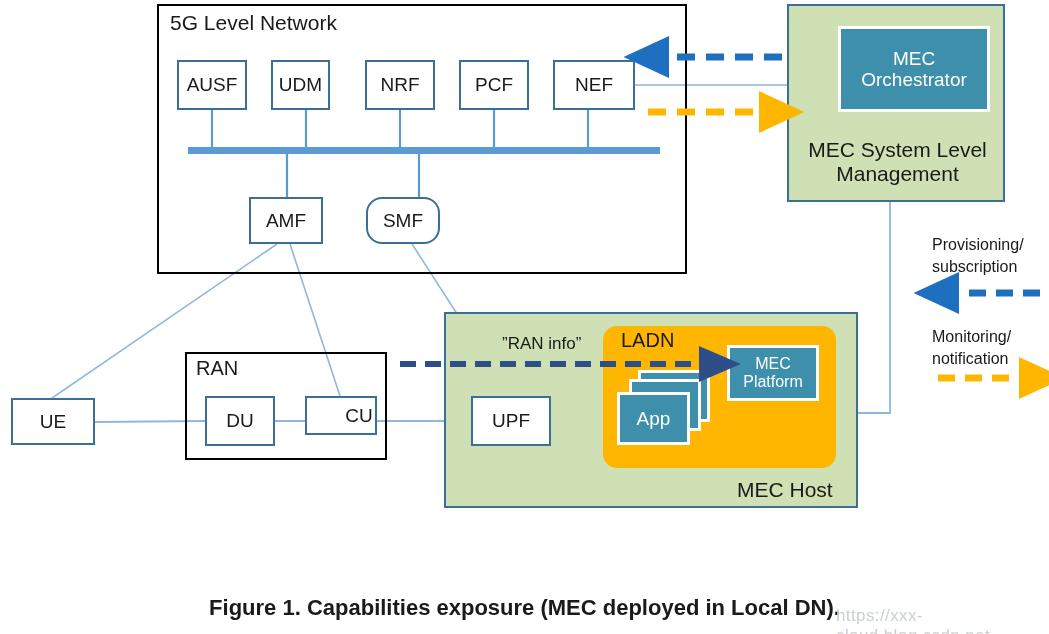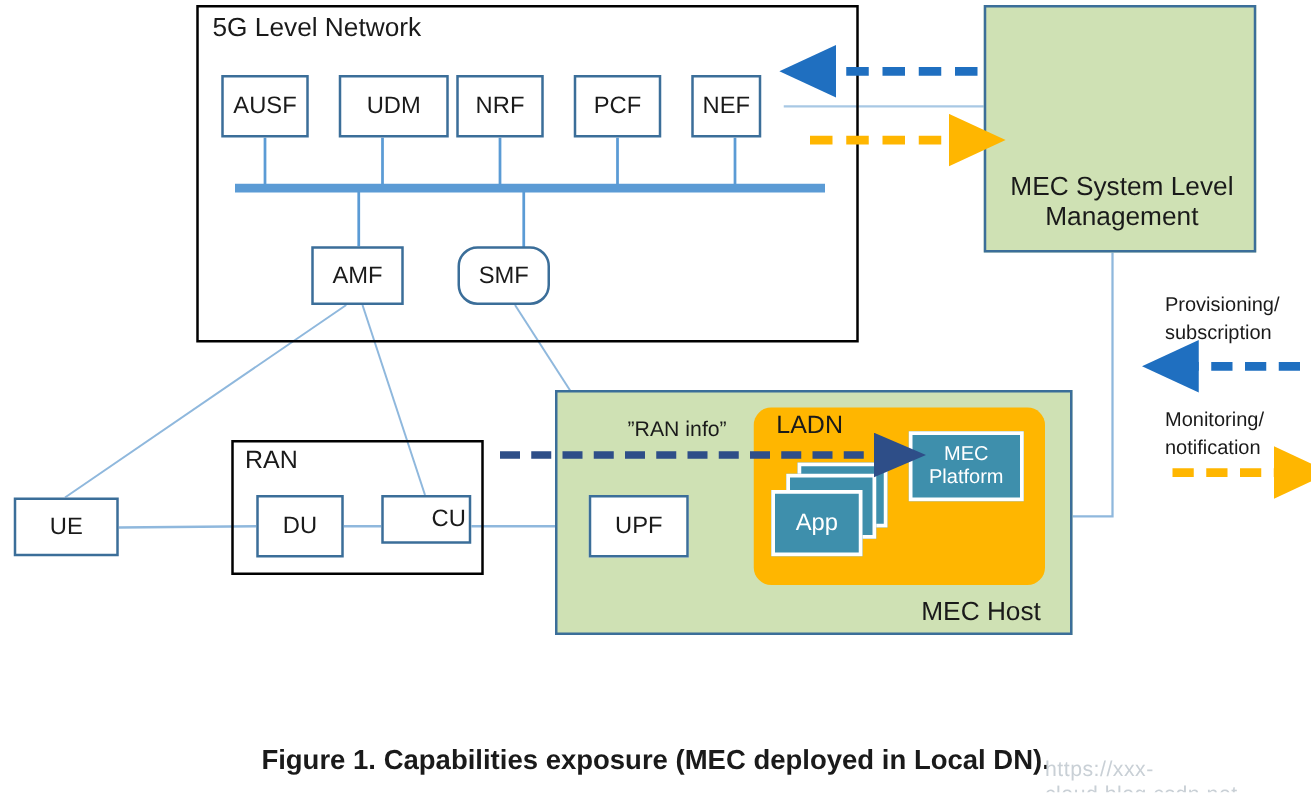--- a/index.html
+++ b/index.html
@@ -69,30 +69,30 @@
 
     <polyline points="890,202 890,413 858,413" fill="none" stroke="#8FB8DD" stroke-width="1.8"></polyline>
   </svg>
 
   <div class="box container-box" style="left:157px;top:4px;width:530px;height:270px;"></div>
   <div class="lbl" style="left:170px;top:11px;font-size:21px;">5G Level Network</div>
 
   <div class="box nf" style="left:177px;top:60px;width:70px;height:50px;">
     <span>AUSF</span>
   </div>
-  <div class="box nf" style="left:271px;top:60px;width:88px;height:50px;text-align:right;">
+  <div class="box nf" style="left:271px;top:60px;width:59px;height:50px;text-align:right;">
     <span>UDM</span>
   </div>
   <div class="box nf" style="left:459px;top:60px;width:70px;height:50px;">
     <span>PCF</span>
   </div>
   <div class="box nf" style="left:365px;top:60px;width:70px;height:50px;">
     <span>NRF</span>
   </div>
-  <div class="box nf" style="left:553px;top:60px;width:56px;height:50px;">
+  <div class="box nf" style="left:553px;top:60px;width:82px;height:50px;">
     <span>NEF</span>
   </div>
 
   <div class="bus" style="left:188px;top:147px;width:472px;height:7px;"></div>
 
   <div class="box nf" style="left:249px;top:197px;width:74px;height:47px;">
     <span>AMF</span>
   </div>
   <div class="box nf" style="left:366px;top:197px;width:74px;height:47px;border-radius:16px;">
     <span>SMF</span>
@@ -141,20 +141,23 @@
         <path d="M0,0 L6.5,3 L0,6 z" fill="#1F6FC0"></path>
       </marker>
       <marker id="orangeArrow" markerWidth="6.5" markerHeight="6.5" refX="3" refY="3" orient="auto">
         <path d="M0,0 L6.5,3 L0,6 z" fill="#FFB600"></path>
       </marker>
     </defs>
     <line x1="400" y1="364" x2="718" y2="364" stroke="#2E4E88" stroke-width="6" stroke-dasharray="16,9" marker-end="url(#navyArrow)"></line>
   </svg>
 
   <div class="box green" style="left:787px;top:4px;width:218px;height:198px;"></div>
+  <div class="box teal" style="left:838px;top:26px;width:152px;height:86px;">
+    <span>MEC Orchestrator</span>
+  </div>
   <div class="lbl" style="left:800px;top:138px;width:195px;text-align:center;font-size:21px;">MEC System Level Management</div>
 
   <svg class="wires" viewBox="0 0 1049 634">
 
     <line x1="782" y1="57" x2="648" y2="57" stroke="#1F6FC0" stroke-width="7" stroke-dasharray="18,11" marker-end="url(#blueArrow)"></line>
 
     <line x1="648" y1="112" x2="780" y2="112" stroke="#FFB600" stroke-width="7" stroke-dasharray="18,11" marker-end="url(#orangeArrow)"></line>
   </svg>
 
   <div class="lbl" style="left:932px;top:236px;font-size:16px;">Provisioning/</div>

